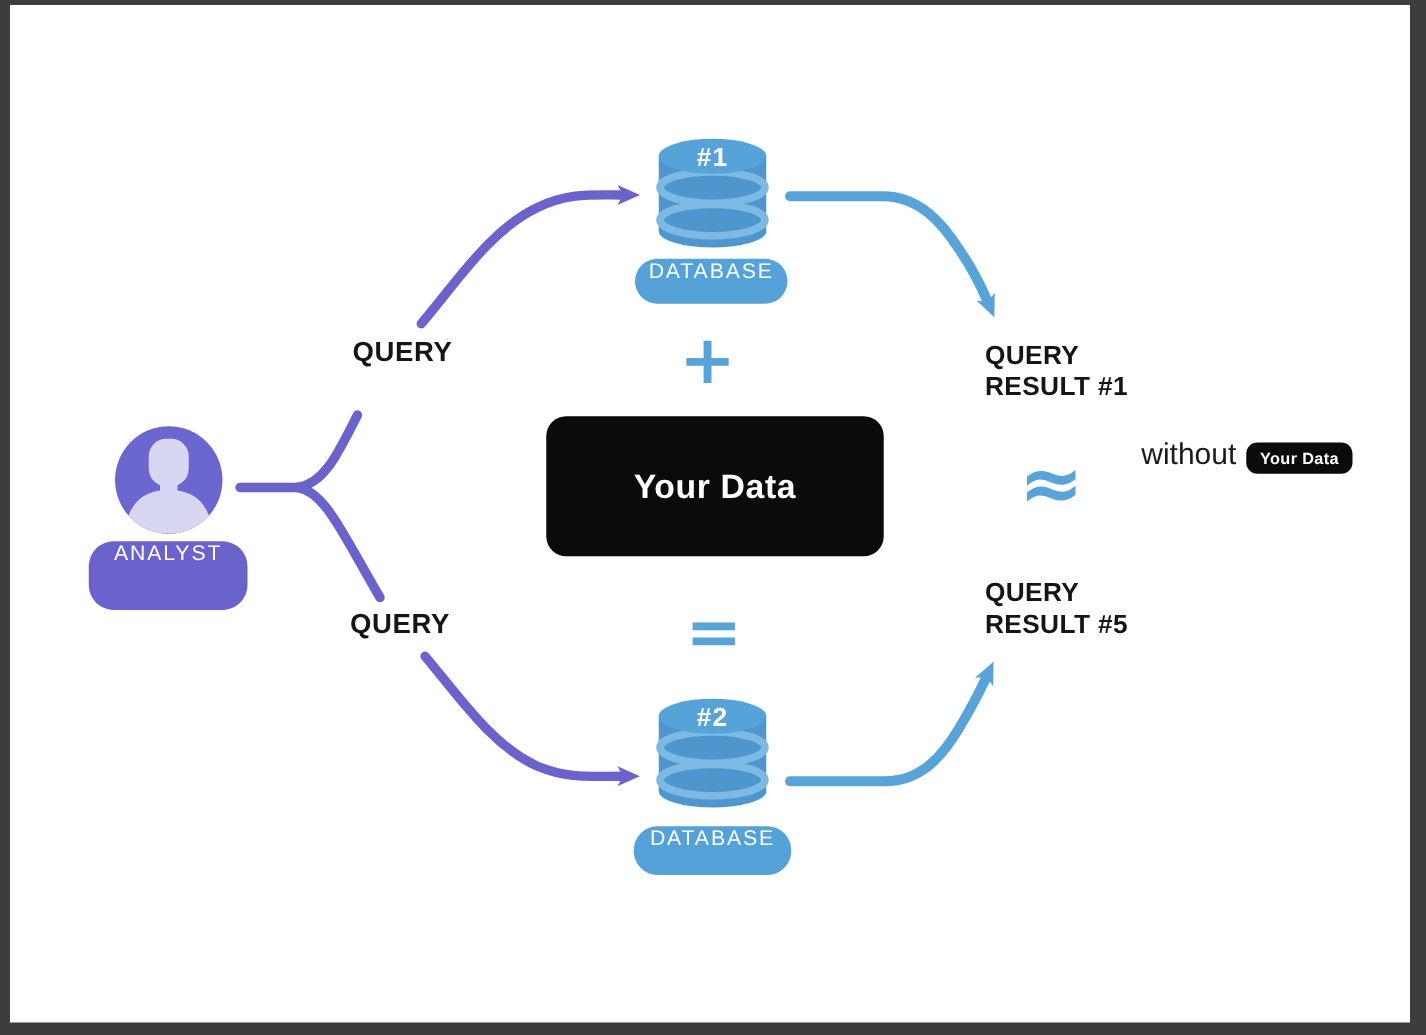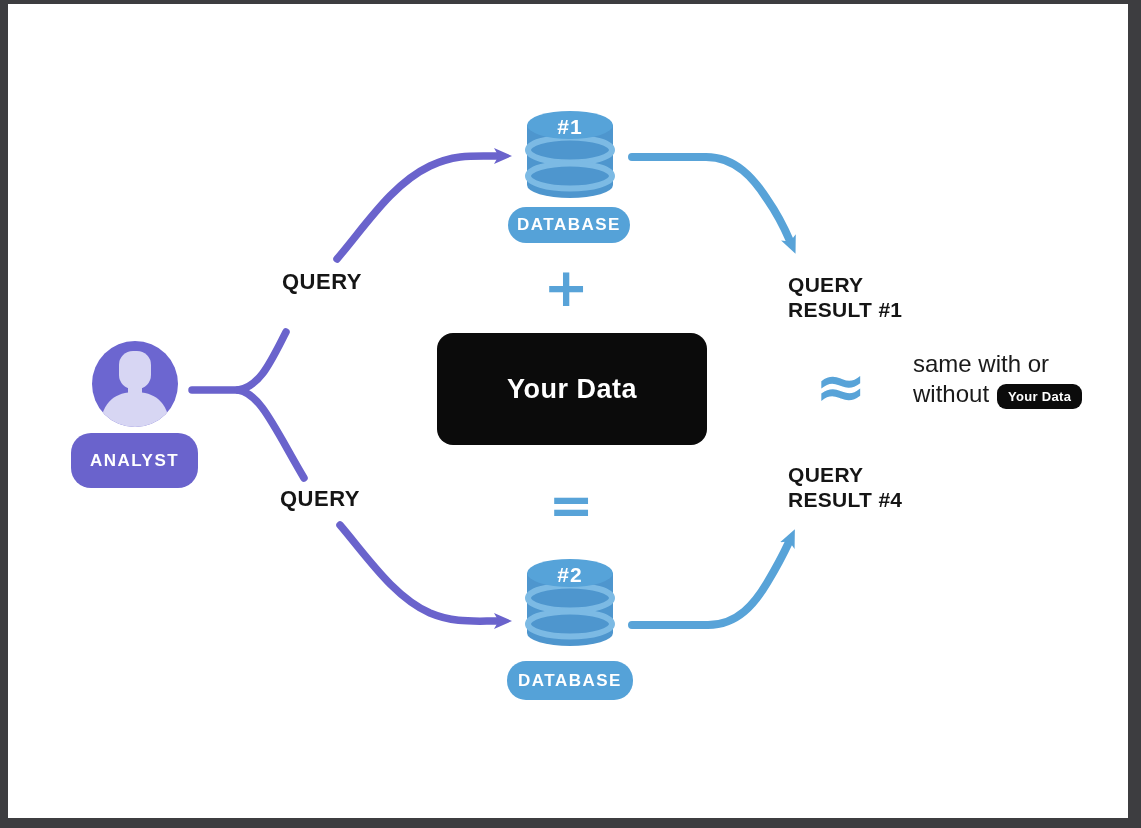--- a/index.html
+++ b/index.html
@@ -15,22 +15,22 @@
   .abs{position:absolute;}
   #diagram-svg{position:absolute;left:0;top:0;width:1120px;height:814px;}
 
   .avatar{
     left:84px;top:337px;width:86px;height:86px;border-radius:50%;
     background:#6c66d0;overflow:hidden;
   }
   .avatar svg{display:block;width:86px;height:86px;}
 
   .pill{
-    display:flex;align-items:center;justify-content:center;
-    color:#ffffff;font-weight:bold;letter-spacing:1.5px;
+    display:flex;align-items:flex-start;justify-content:center;
+    color:#ffffff;font-weight:normal;letter-spacing:1.5px;
   }
   .analyst-pill{
     left:63px;top:429px;width:127px;height:55px;border-radius:20px;
     background:#6a63cc;font-size:17px;
   }
   .db-pill{
     background:#55a2d8;font-size:17px;border-radius:19px;
   }
   .db-pill-1{left:500px;top:203px;width:122px;height:36px;}
   .db-pill-2{left:499px;top:657px;width:126px;height:39px;}
@@ -143,24 +143,23 @@
   <div class="abs your-data-box">
     <span>Your Data</span>
   </div>
 
   <div class="abs result-block result-1">
     <div>QUERY</div>
     <div>RESULT #1</div>
   </div>
   <div class="abs result-block result-2">
     <div>QUERY</div>
-    <div>RESULT #4</div>
+    <div>RESULT #5</div>
   </div>
 
   <div class="abs outcome">
-    <div>same with or</div>
     <div class="outcome-line3">
       <span>without</span>
       <span class="mini-badge">Your Data</span>
     </div>
   </div>
 
 </div>
 
 </body></html>

